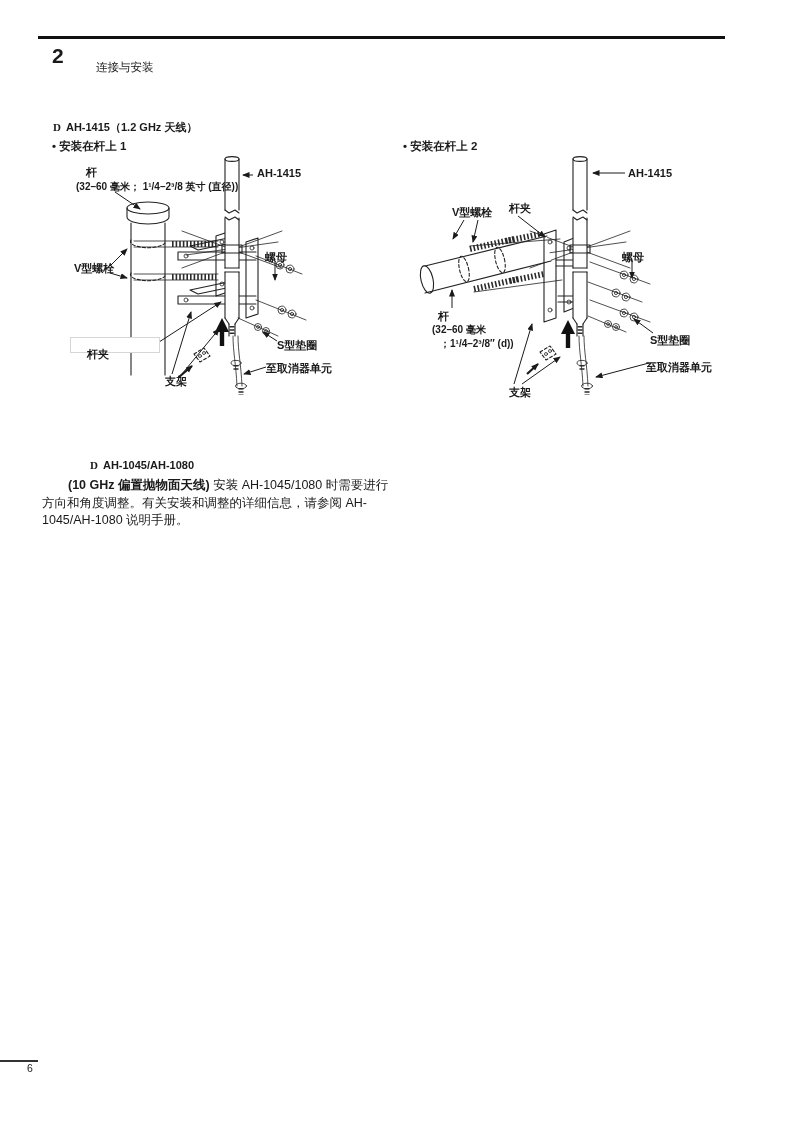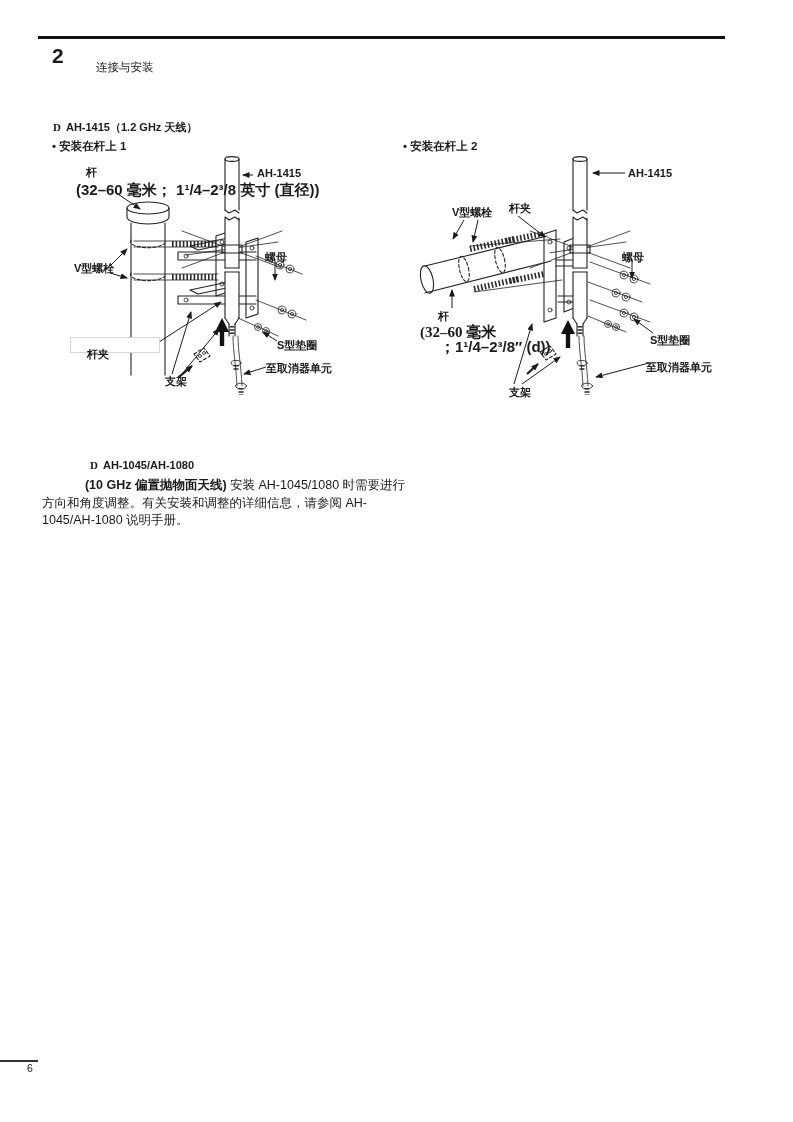--- a/index.html
+++ b/index.html
@@ -8,24 +8,24 @@
   .abs{position:absolute;}
   .top-rule{left:38px;top:36px;width:687px;height:2.5px;background:#111;}
   .chapter-num{left:52px;top:44px;font-size:21px;font-weight:bold;letter-spacing:0.5px;}
   .chapter-title{left:96px;top:60px;font-size:11.5px;font-weight:normal;}
   .sec-head{font-size:11px;font-weight:bold;white-space:nowrap;}
   .marker{font-family:"Liberation Serif","DejaVu Serif",serif;font-weight:bold;margin-right:5px;}
   .subhead{font-size:11.5px;font-weight:bold;white-space:nowrap;}
   .diagram{position:absolute;}
   .diagram svg{position:absolute;left:0;top:0;}
   .dlabel{position:absolute;font-size:11px;font-weight:bold;white-space:nowrap;line-height:1.15;color:#1a1a1a;}
-  .dlabel.small{font-size:15px;}
+  .dlabel.small{font-size:10px;}
   .whitebox{position:absolute;background:#fff;border:1px solid #d6d6d6;}
   .para{left:42px;top:477px;width:380px;font-size:12.5px;line-height:17.5px;}
-  .pline1{padding-left:26px;text-align:center;}
+  .pline1{padding-left:26px;}
   .b{font-weight:bold;}
   .foot-rule{left:0;top:1060px;width:38px;height:1.5px;background:#333;}
   .page-num{left:27px;top:1062px;font-size:10.5px;color:#1a1a1a;}
   
   .ln{fill:none;stroke:#222;stroke-width:1.1;stroke-linecap:round;stroke-linejoin:round;}
   .lnt{fill:none;stroke:#222;stroke-width:0.8;stroke-linecap:round;}
   .dash{stroke-dasharray:3,2.2;}
   .thr{fill:none;stroke:#2a2a2a;stroke-width:6;stroke-dasharray:1.6 2;}
   .thrs{fill:none;stroke:#2a2a2a;stroke-width:5;stroke-dasharray:1.5 1.8;}
   .wfill{fill:#fff;stroke:none;}
@@ -282,21 +282,21 @@
         <path class="ldr" d="M104,234 L122,174" marker-end="url(#ahR)"></path>
         <path class="ldr" d="M112,234 L150,207" marker-end="url(#ahR)"></path>
       </g>
     </svg>
 
     <div class="dlabel" style="left:218px;top:17px;">AH-1415</div>
     <div class="dlabel" style="left:42px;top:56px;">V型螺栓</div>
     <div class="dlabel" style="left:99px;top:52px;">杆夹</div>
     <div class="dlabel" style="left:212px;top:101px;">螺母</div>
     <div class="dlabel" style="left:28px;top:160px;">杆</div>
-    <div class="dlabel small" style="left:10px;top:174px;font-family:Liberation Serif, serif;">(32–60 毫米</div>
+    <div class="dlabel small" style="left:22px;top:174px;">(32–60 毫米</div>
     <div class="dlabel small" style="left:30px;top:188px;">；1¹/4–2³/8″ (d))</div>
     <div class="dlabel" style="left:99px;top:236px;">支架</div>
     <div class="dlabel" style="left:240px;top:184px;">S型垫圈</div>
     <div class="dlabel" style="left:236px;top:211px;">至取消器单元</div>
   </div>
 
   <div class="abs sec-head" style="left:46px;top:459px;margin-left:44px;">
     <span class="marker">D</span><span>AH-1045/AH-1080</span>
   </div>
 

